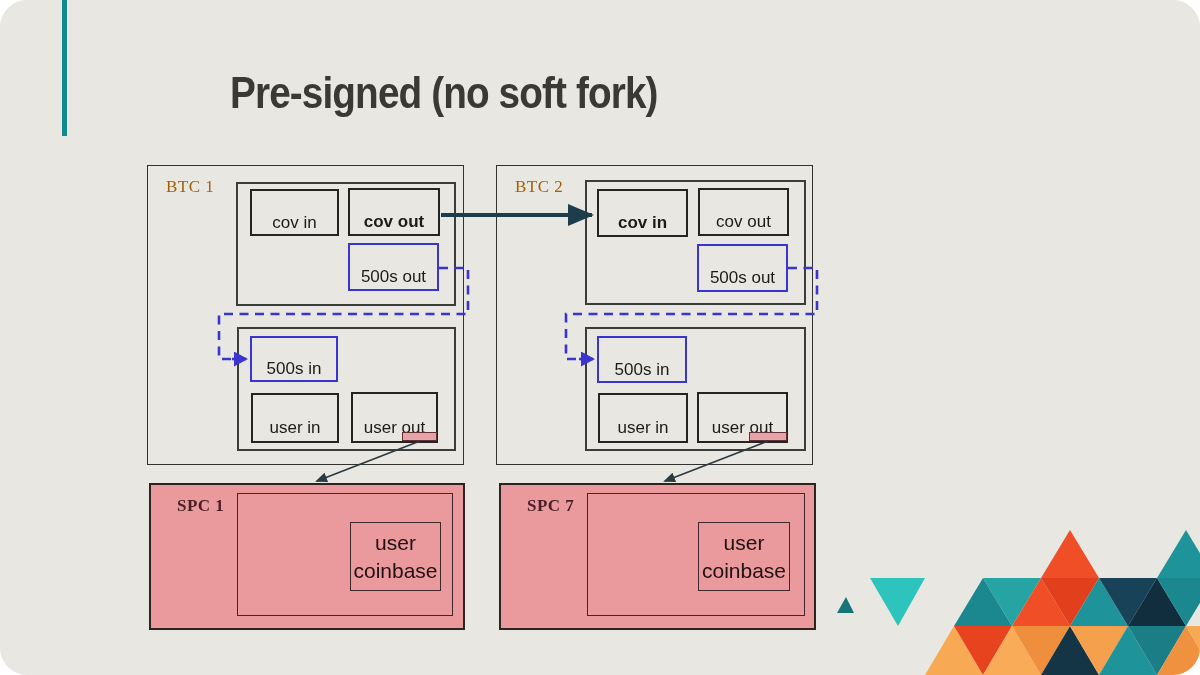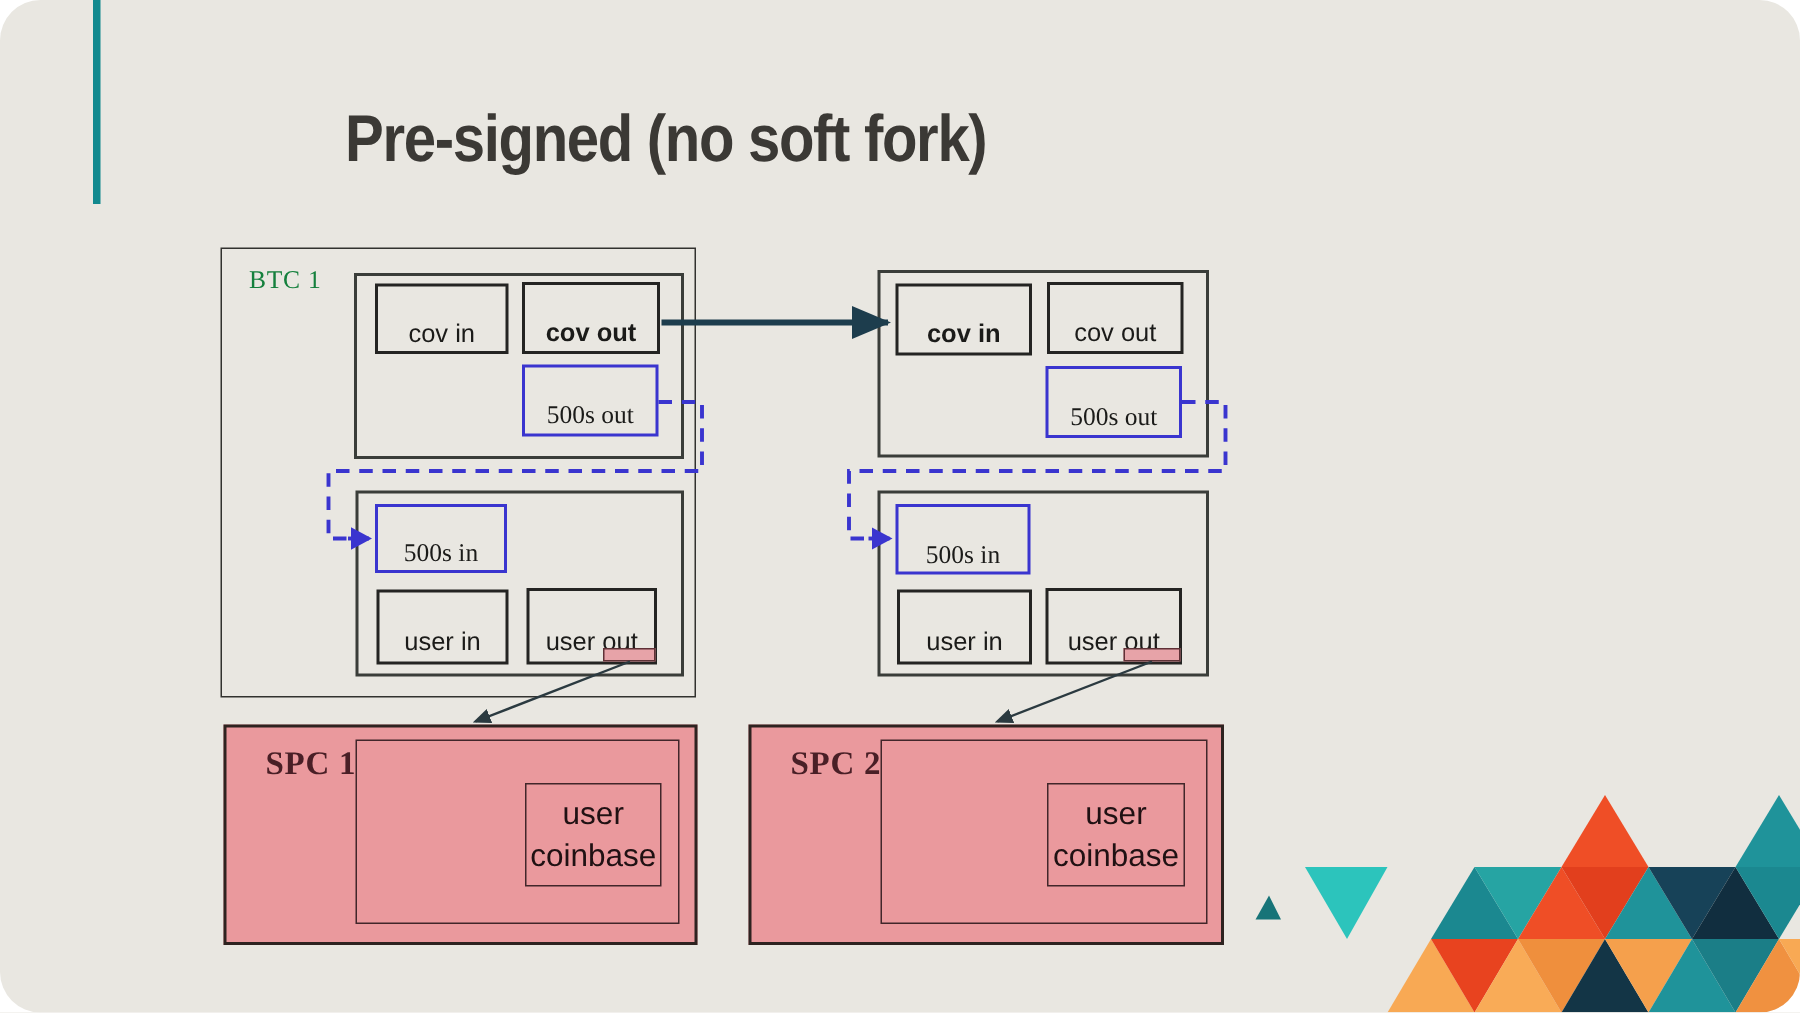--- a/index.html
+++ b/index.html
@@ -22,44 +22,44 @@
     transform:scaleX(0.88);transform-origin:left top;
   }
   .obox{
     position:absolute;
     border:1.5px solid #32322f;
     background:transparent;
   }
   .obox-label{
     position:absolute;left:18px;top:11px;
     font-family:"Liberation Serif", serif;
-    font-size:17px;color:#15803d;letter-spacing:0.5px;
+    font-size:17px;color:#a16207;letter-spacing:0.5px;
   }
   .tbox{
     position:absolute;
     border:2px solid #3a3d39;
   }
   .leaf{
     position:absolute;
     border:2px solid #242422;
     display:flex;align-items:center;justify-content:center;
     font-size:17px;color:#1b1b19;
     padding-top:20px;box-sizing:border-box;
   }
   .leaf.bold{font-weight:bold;}
-  .leaf.blue{border:2.5px solid #3a35cf;font-family:Liberation Serif, serif;}
+  .leaf.blue{border:2.5px solid #3a35cf;}
   .spc{
     position:absolute;
     background:#ea999d;
     border:2px solid #2e2320;
   }
   .spc-label{
     position:absolute;left:26px;top:11px;
     font-family:"Liberation Serif", serif;
-    font-size:22px;font-weight:600;color:#491f26;letter-spacing:0.5px;
+    font-size:17px;font-weight:600;color:#491f26;letter-spacing:0.5px;
   }
   .spc-inner{
     position:absolute;
     border:1.5px solid #41262a;
   }
   .coinbase{
     position:absolute;
     border:1.5px solid #41262a;
     display:flex;align-items:center;justify-content:center;
     text-align:center;
@@ -92,39 +92,42 @@
   <div class="leaf" style="left:250px;top:189px;width:89px;height:47px;">cov in</div>
   <div class="leaf bold" style="left:348px;top:188px;width:92px;height:48px;">cov out</div>
   <div class="leaf blue" style="left:348px;top:243px;width:91px;height:48px;">500s out</div>
 
   <div class="tbox" style="left:237px;top:327px;width:215px;height:120px;"></div>
   <div class="leaf blue" style="left:250px;top:336px;width:88px;height:46px;">500s in</div>
   <div class="leaf" style="left:251px;top:393px;width:88px;height:50px;">user in</div>
   <div class="leaf" style="left:351px;top:392px;width:87px;height:51px;">user out</div>
   <div class="chip" style="left:402px;top:432px;width:35px;height:9px;"></div>
 
+  <div class="obox" style="left:496px;top:165px;width:315px;height:298px;">
+    <div class="obox-label">BTC 2</div>
+  </div>
   <div class="tbox" style="left:585px;top:180px;width:217px;height:121px;"></div>
   <div class="leaf bold" style="left:597px;top:189px;width:91px;height:48px;">cov in</div>
   <div class="leaf" style="left:698px;top:188px;width:91px;height:48px;">cov out</div>
   <div class="leaf blue" style="left:697px;top:244px;width:91px;height:48px;">500s out</div>
 
   <div class="tbox" style="left:585px;top:327px;width:217px;height:120px;"></div>
   <div class="leaf blue" style="left:597px;top:336px;width:90px;height:47px;">500s in</div>
   <div class="leaf" style="left:598px;top:393px;width:90px;height:50px;">user in</div>
   <div class="leaf" style="left:697px;top:392px;width:91px;height:51px;">user out</div>
   <div class="chip" style="left:749px;top:432px;width:38px;height:9px;"></div>
 
   <div class="spc" style="left:149px;top:483px;width:312px;height:143px;">
     <div class="spc-label">SPC 1</div>
     <div class="spc-inner" style="left:86px;top:8px;width:214px;height:121px;"></div>
     <div class="coinbase" style="left:199px;top:37px;width:89px;height:67px;">user coinbase</div>
   </div>
 
   <div class="spc" style="left:499px;top:483px;width:313px;height:143px;">
-    <div class="spc-label">SPC 2</div>
+    <div class="spc-label">SPC 7</div>
     <div class="spc-inner" style="left:86px;top:8px;width:216px;height:121px;"></div>
     <div class="coinbase" style="left:197px;top:37px;width:90px;height:67px;">user coinbase</div>
   </div>
 
   <svg class="overlay" viewBox="0 0 1200 675">
     <defs>
       <marker id="mBig" markerUnits="userSpaceOnUse" markerWidth="26" markerHeight="22" refX="24" refY="11" orient="auto">
         <path d="M0,0 L26,11 L0,22 Z" fill="#1d3d4d"></path>
       </marker>
       <marker id="mBlue" markerUnits="userSpaceOnUse" markerWidth="14" markerHeight="15" refX="12" refY="7.5" orient="auto">

